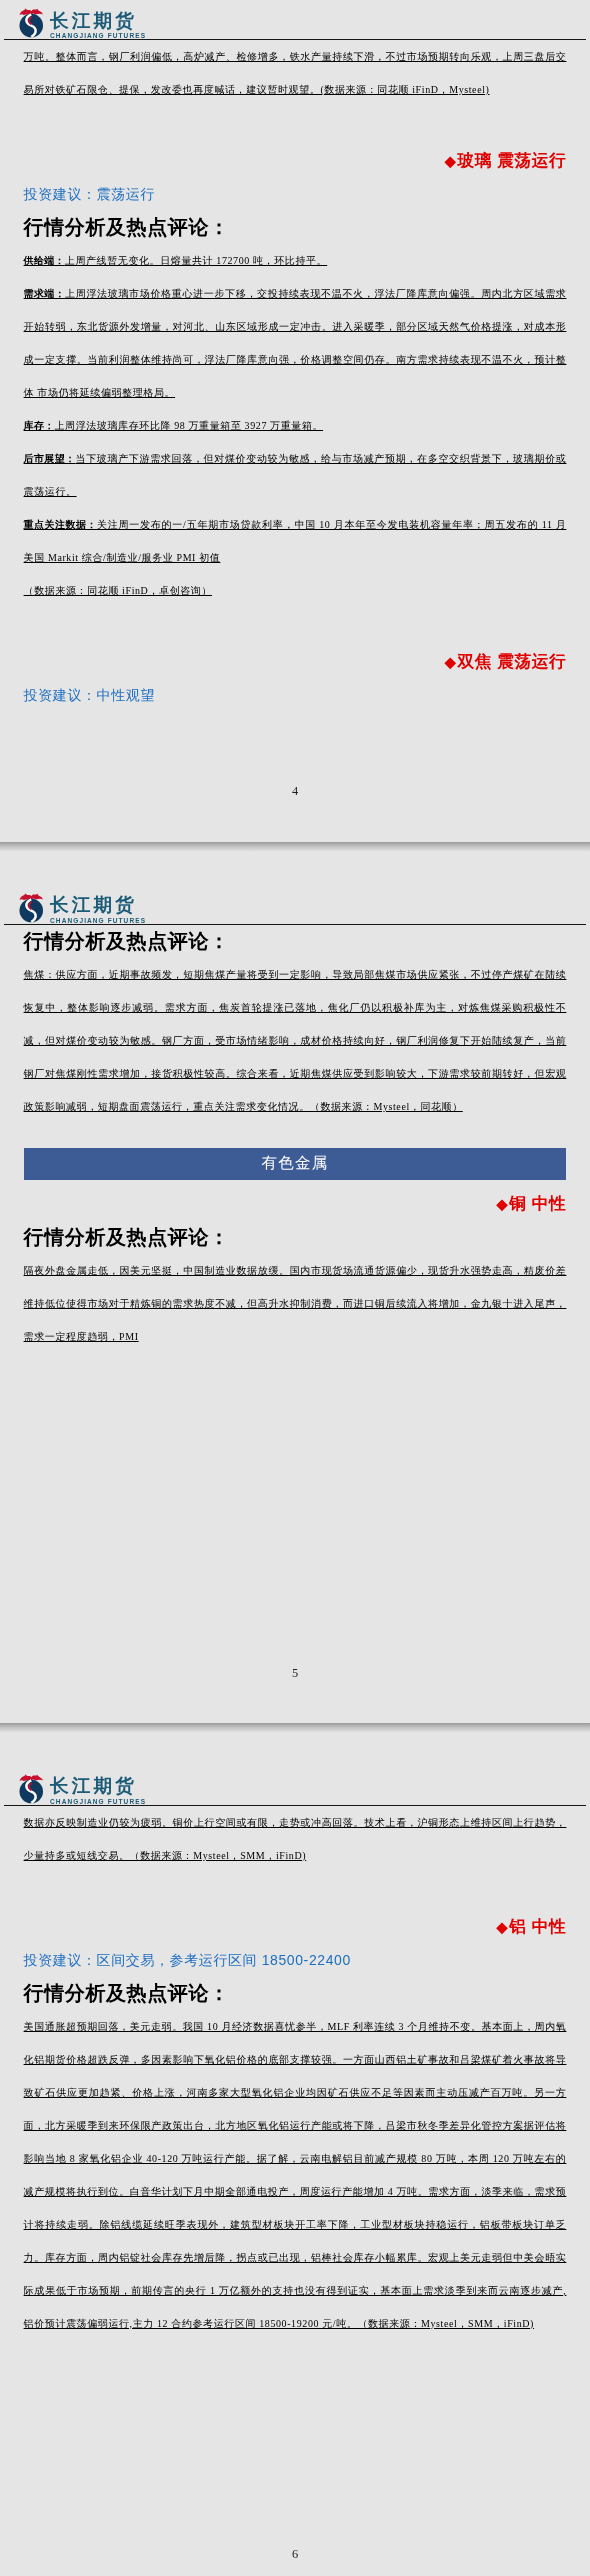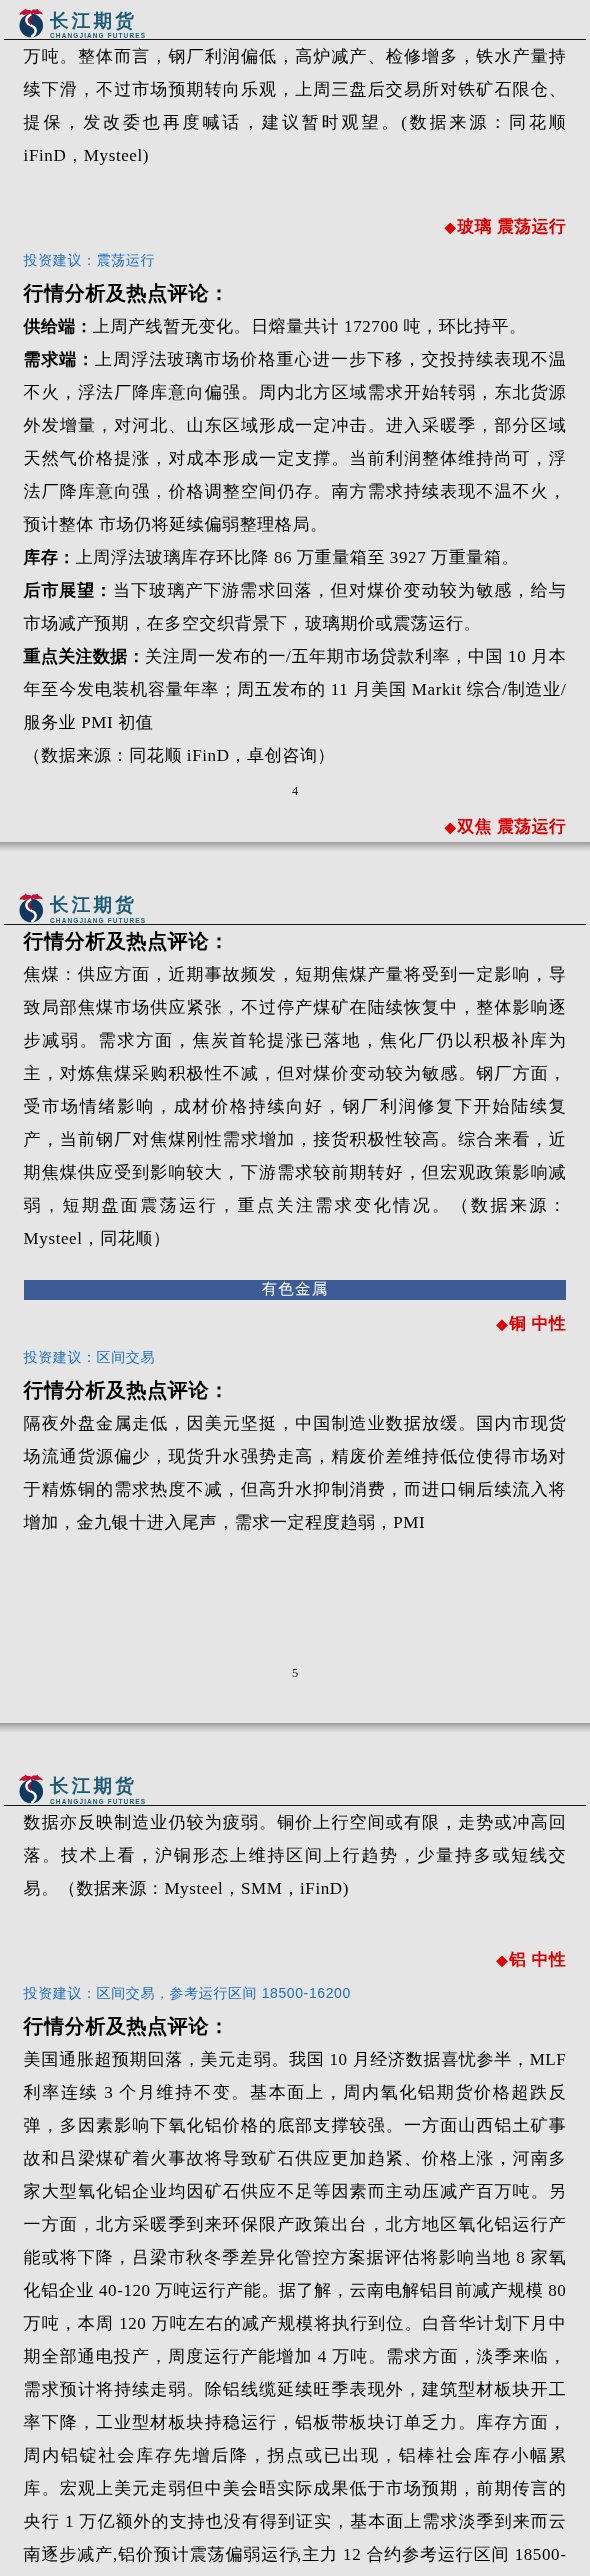--- a/index.html
+++ b/index.html
@@ -32,22 +32,23 @@
     color:#1c5b78;line-height:1;white-space:nowrap;
   }
   .logo-en{
     font-family:"Liberation Sans",sans-serif;
     font-size:6.5px;font-weight:bold;letter-spacing:1.1px;
     color:#1c5b78;white-space:nowrap;
   }
   .header-rule{border-bottom:1.9px solid #161616;}
   .content{padding:0 23.6px;text-align:justify;}
   p.body{
-    margin:0;font-size:17px;line-height:33px;letter-spacing:0.6px;
+    margin:0;font-size:10px;line-height:33px;letter-spacing:0.6px;
     overflow-wrap:break-word;
+    text-decoration:underline;
   }
   .lbl{
     font-family:"Liberation Sans",sans-serif;
     font-weight:bold;letter-spacing:0.3px;
   }
   .sec{
     margin:0;font-size:16.7px;line-height:33px;
     color:#e00000;font-family:"Liberation Sans",sans-serif;
     font-weight:bold;text-align:right;letter-spacing:0.6px;
   }
@@ -57,21 +58,21 @@
     margin:0;font-size:14px;line-height:33px;
     color:#1d6ec1;font-family:"Liberation Sans",sans-serif;
     font-weight:500;text-align:left;letter-spacing:0.6px;
   }
   .subhead{
     margin:0;font-size:20px;line-height:33px;color:#000;
     font-family:"Liberation Sans",sans-serif;font-weight:bold;
     text-align:left;letter-spacing:0.6px;
   }
   .banner{
-    height:20px;margin:25px 0 7.4px;background:#3d5c96;color:#fff;
+    height:32px;margin:25px 0 7.4px;background:#3d5c96;color:#fff;
     font-family:"Liberation Sans",sans-serif;font-size:15.5px;
     display:flex;align-items:center;justify-content:center;
     letter-spacing:1.2px;
   }
   .pagenum{
     position:absolute;left:0;right:0;text-align:center;
     font-size:12.4px;line-height:15.5px;color:#222;
   }
   #p4 .pagenum{bottom:43px;}
   #p5 .pagenum{bottom:42px;}
@@ -98,21 +99,21 @@
   </header>
   <div class="content">
     <p class="body">万吨。整体而言，钢厂利润偏低，高炉减产、检修增多，铁水产量持续下滑，不过市场预期转向乐观，上周三盘后交易所对铁矿石限仓、提保，发改委也再度喊话，建议暂时观望。(数据来源：同花顺 iFinD，Mysteel)</p>
 
     <h3 class="sec gap"><span class="marker">◆</span><span>玻璃 震荡运行</span></h3>
     <p class="advice">投资建议：震荡运行</p>
     <h4 class="subhead">行情分析及热点评论：</h4>
 
     <p class="body"><span class="lbl">供给端：</span><span>上周产线暂无变化。日熔量共计 172700 吨，环比持平。</span></p>
     <p class="body"><span class="lbl">需求端：</span><span>上周浮法玻璃市场价格重心进一步下移，交投持续表现不温不火，浮法厂降库意向偏强。周内北方区域需求开始转弱，东北货源外发增量，对河北、山东区域形成一定冲击。进入采暖季，部分区域天然气价格提涨，对成本形成一定支撑。当前利润整体维持尚可，浮法厂降库意向强，价格调整空间仍存。南方需求持续表现不温不火，预计整体 市场仍将延续偏弱整理格局。</span></p>
-    <p class="body"><span class="lbl">库存：</span><span>上周浮法玻璃库存环比降 86 万重量箱至 3927 万重量箱。</span></p>
+    <p class="body"><span class="lbl">库存：</span><span>上周浮法玻璃库存环比降 98 万重量箱至 3927 万重量箱。</span></p>
     <p class="body"><span class="lbl">后市展望：</span><span>当下玻璃产下游需求回落，但对煤价变动较为敏感，给与市场减产预期，在多空交织背景下，玻璃期价或震荡运行。</span></p>
     <p class="body"><span class="lbl">重点关注数据：</span><span>关注周一发布的一/五年期市场贷款利率，中国 10 月本年至今发电装机容量年率；周五发布的 11 月美国 Markit 综合/制造业/服务业 PMI 初值</span></p>
     <p class="body">（数据来源：同花顺 iFinD，卓创咨询）</p>
 
     <h3 class="sec gap"><span class="marker">◆</span><span>双焦 震荡运行</span></h3>
     <p class="advice">投资建议：中性观望</p>
   </div>
   <div class="pagenum">4</div>
 </div>
 
@@ -134,21 +135,20 @@
     </div>
     <div class="header-rule"></div>
   </header>
   <div class="content">
     <h4 class="subhead">行情分析及热点评论：</h4>
     <p class="body">焦煤：供应方面，近期事故频发，短期焦煤产量将受到一定影响，导致局部焦煤市场供应紧张，不过停产煤矿在陆续恢复中，整体影响逐步减弱。需求方面，焦炭首轮提涨已落地，焦化厂仍以积极补库为主，对炼焦煤采购积极性不减，但对煤价变动较为敏感。钢厂方面，受市场情绪影响，成材价格持续向好，钢厂利润修复下开始陆续复产，当前钢厂对焦煤刚性需求增加，接货积极性较高。综合来看，近期焦煤供应受到影响较大，下游需求较前期转好，但宏观政策影响减弱，短期盘面震荡运行，重点关注需求变化情况。（数据来源：Mysteel，同花顺）</p>
 
     <div class="banner">有色金属</div>
 
     <h3 class="sec"><span class="marker">◆</span><span>铜 中性</span></h3>
-    <p class="advice">投资建议：区间交易</p>
     <h4 class="subhead">行情分析及热点评论：</h4>
     <p class="body">隔夜外盘金属走低，因美元坚挺，中国制造业数据放缓。国内市现货场流通货源偏少，现货升水强势走高，精废价差维持低位使得市场对于精炼铜的需求热度不减，但高升水抑制消费，而进口铜后续流入将增加，金九银十进入尾声，需求一定程度趋弱，PMI</p>
   </div>
   <div class="pagenum">5</div>
 </div>
 
 <div class="page-sep"></div>
 
 <div class="page" id="p6">
   <header class="page-header">
@@ -163,19 +163,19 @@
         <span class="logo-cn">长江期货</span>
         <span class="logo-en">CHANGJIANG FUTURES</span>
       </div>
     </div>
     <div class="header-rule"></div>
   </header>
   <div class="content">
     <p class="body">数据亦反映制造业仍较为疲弱。铜价上行空间或有限，走势或冲高回落。技术上看，沪铜形态上维持区间上行趋势，少量持多或短线交易。（数据来源：Mysteel，SMM，iFinD)</p>
 
     <h3 class="sec gap"><span class="marker">◆</span><span>铝 中性</span></h3>
-    <p class="advice">投资建议：区间交易，参考运行区间 18500-16200</p>
+    <p class="advice">投资建议：区间交易，参考运行区间 18500-22400</p>
     <h4 class="subhead">行情分析及热点评论：</h4>
     <p class="body">美国通胀超预期回落，美元走弱。我国 10 月经济数据喜忧参半，MLF 利率连续 3 个月维持不变。基本面上，周内氧化铝期货价格超跌反弹，多因素影响下氧化铝价格的底部支撑较强。一方面山西铝土矿事故和吕梁煤矿着火事故将导致矿石供应更加趋紧、价格上涨，河南多家大型氧化铝企业均因矿石供应不足等因素而主动压减产百万吨。另一方面，北方采暖季到来环保限产政策出台，北方地区氧化铝运行产能或将下降，吕梁市秋冬季差异化管控方案据评估将影响当地 8 家氧化铝企业 40-120 万吨运行产能。据了解，云南电解铝目前减产规模 80 万吨，本周 120 万吨左右的减产规模将执行到位。白音华计划下月中期全部通电投产，周度运行产能增加 4 万吨。需求方面，淡季来临，需求预计将持续走弱。除铝线缆延续旺季表现外，建筑型材板块开工率下降，工业型材板块持稳运行，铝板带板块订单乏力。库存方面，周内铝锭社会库存先增后降，拐点或已出现，铝棒社会库存小幅累库。宏观上美元走弱但中美会晤实际成果低于市场预期，前期传言的央行 1 万亿额外的支持也没有得到证实，基本面上需求淡季到来而云南逐步减产,铝价预计震荡偏弱运行,主力 12 合约参考运行区间 18500-19200 元/吨。（数据来源：Mysteel，SMM，iFinD)</p>
   </div>
   <div class="pagenum">6</div>
 </div>
 
 
 </body></html>

